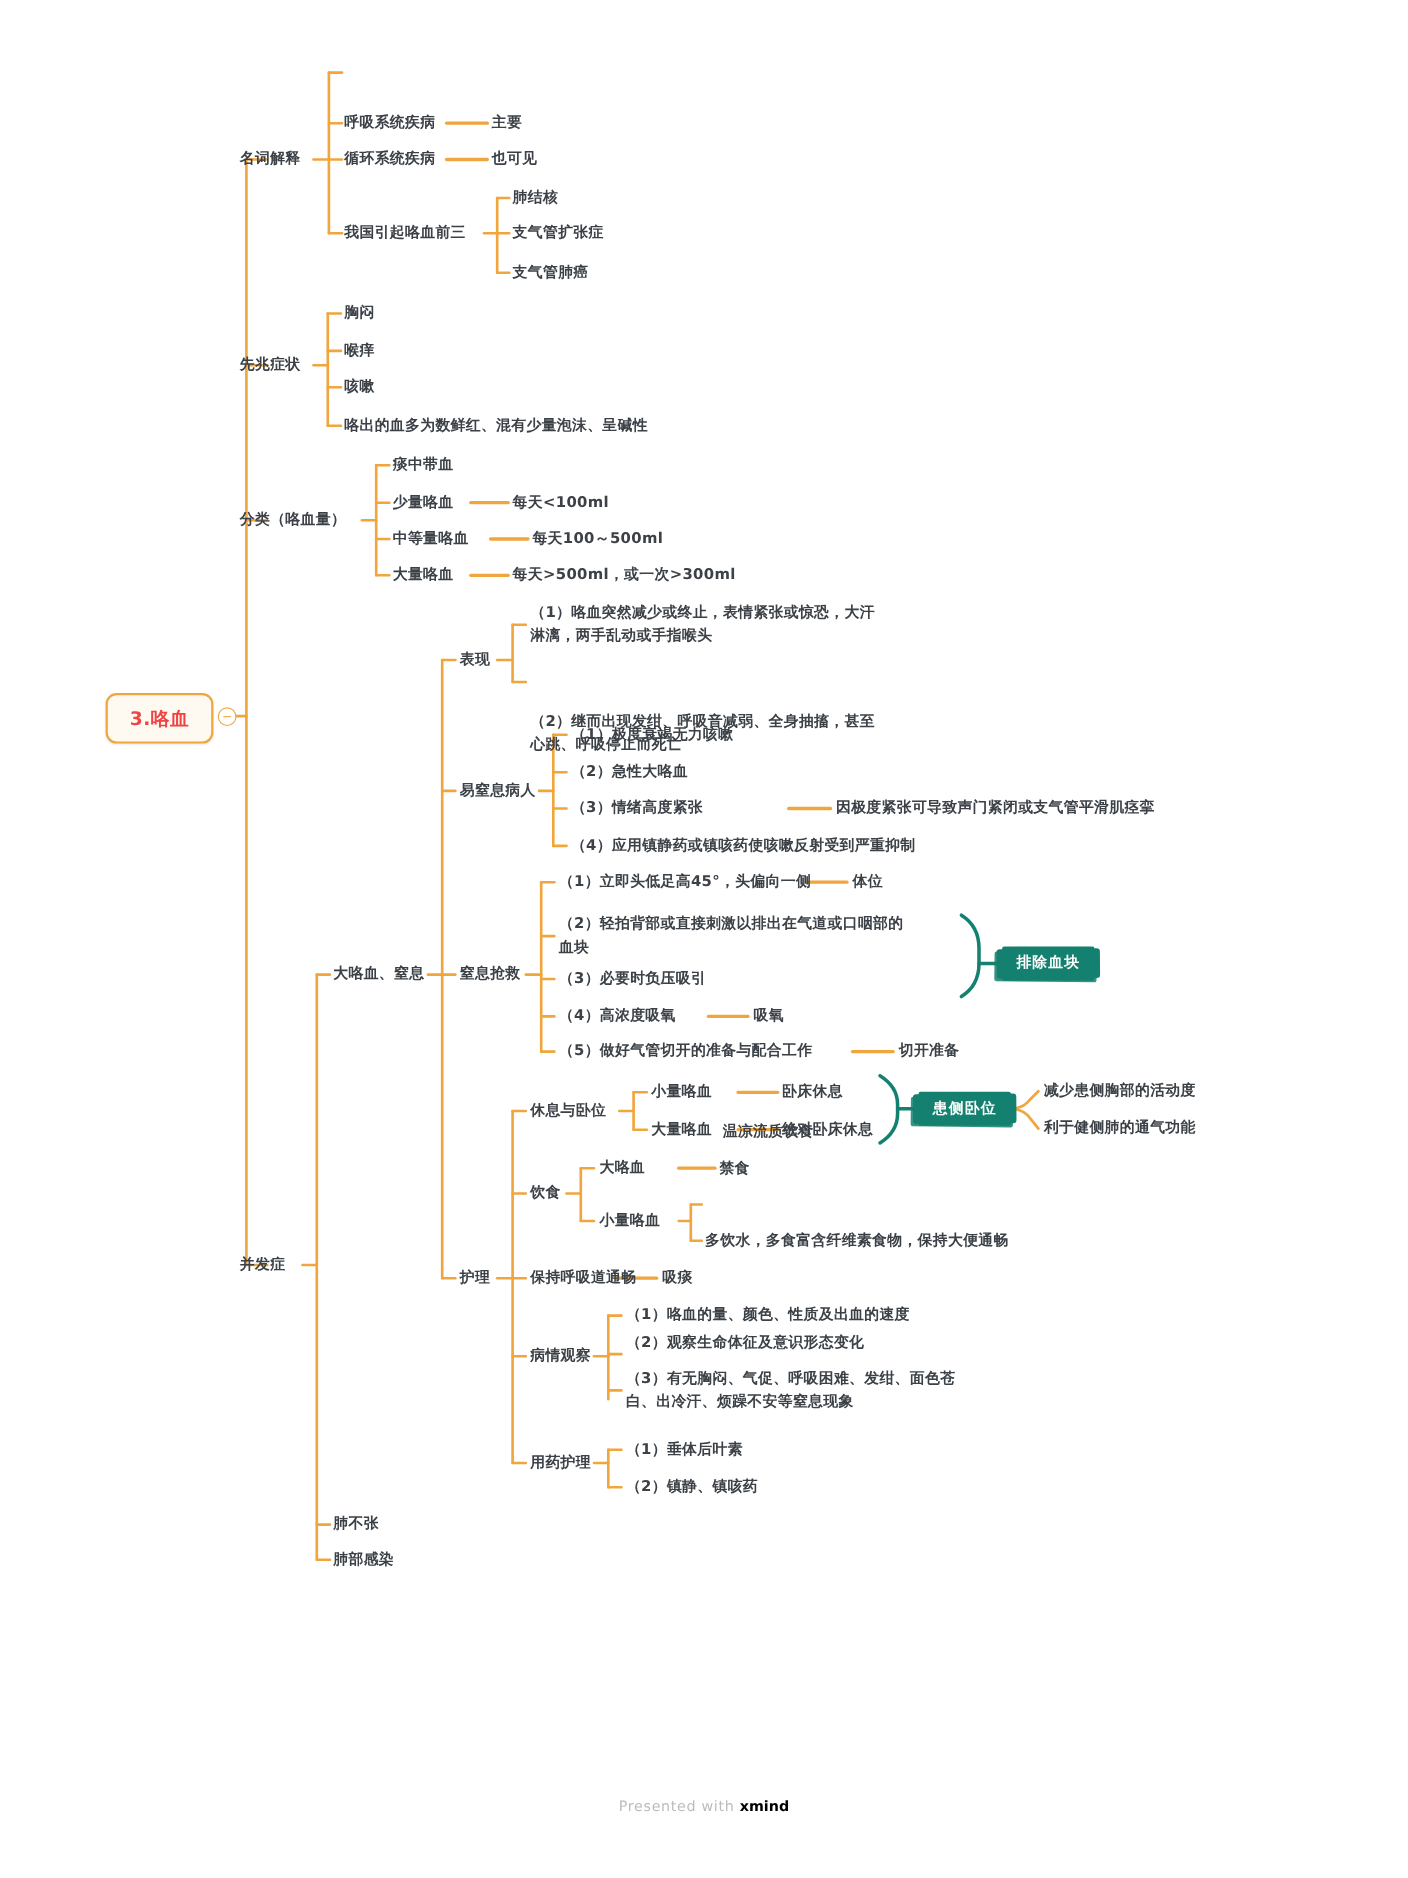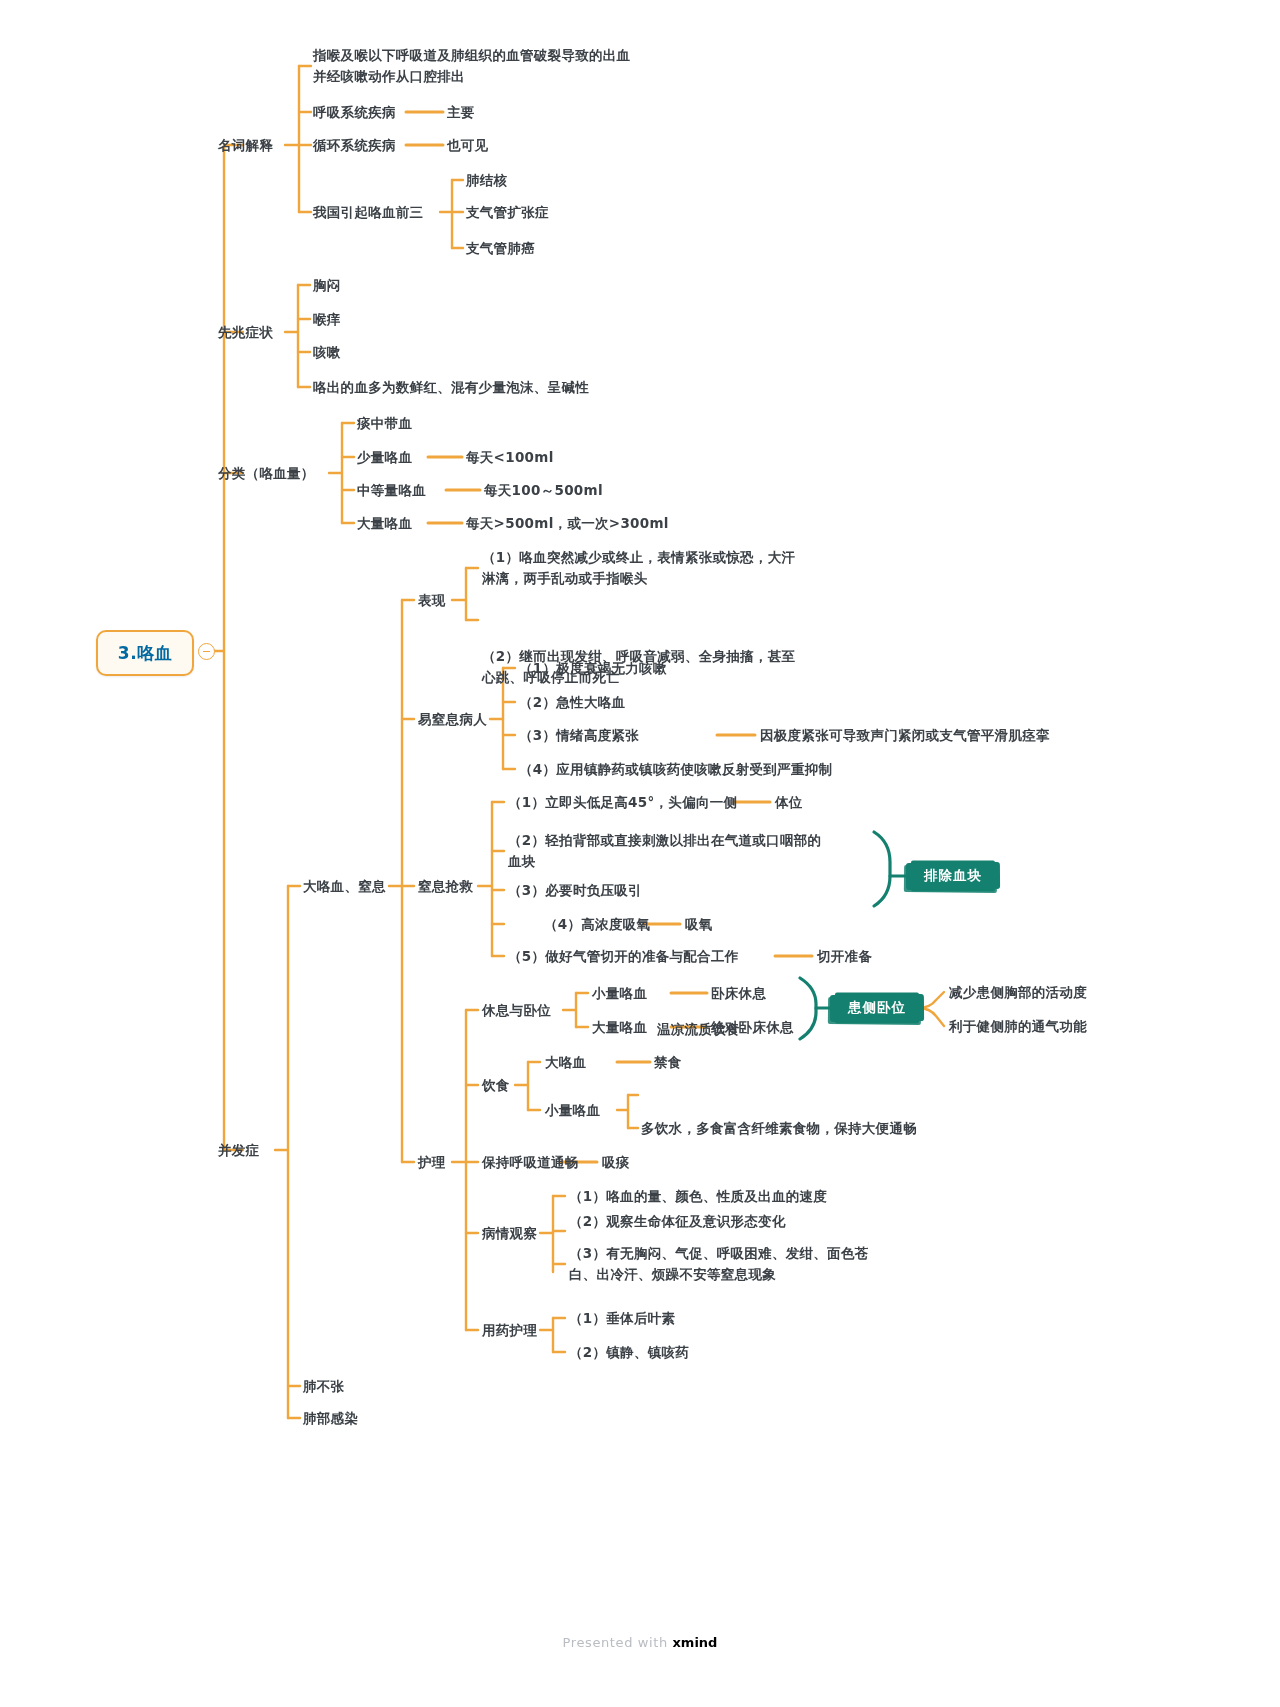--- a/index.html
+++ b/index.html
@@ -29,21 +29,21 @@
   
   #root-node{
     position:absolute;
     left:96px;top:630px;
     width:94px;height:42px;
     border:2px solid #f0a63c;
     border-radius:10px;
     background:#fffaf1;
     box-shadow:0 1px 2px rgba(0,0,0,.08);
     display:flex;align-items:center;justify-content:center;
-    font-size:17px;font-weight:700;color:#0369a1;
+    font-size:17px;font-weight:700;color:#ef4444;
     letter-spacing:.5px;
   }
   #root-collapse{
     position:absolute;left:198px;top:643px;
     width:15px;height:15px;border-radius:50%;
     border:1.6px solid #f0a63c;background:#fff;
     display:flex;align-items:center;justify-content:center;
   }
   #root-collapse i{display:block;width:7px;height:1.6px;background:#f0a63c;}
 
@@ -187,22 +187,20 @@
   </svg>
 
   <div id="root-node">
     <span>3.咯血</span>
   </div>
   <div id="root-collapse">
       <i></i>
     </div>
 
   <div class="node" style="left:218px;top:145px;">名词解释</div>
-  <div class="node wrap" style="left:313px;top:66px;">指喉及喉以下呼吸道及肺组织的血管破裂导致的出血
-并经咳嗽动作从口腔排出</div>
   <div class="node" style="left:313px;top:112px;">呼吸系统疾病</div>
   <div class="node" style="left:447px;top:112px;">主要</div>
   <div class="node" style="left:313px;top:145px;">循环系统疾病</div>
   <div class="node" style="left:447px;top:145px;">也可见</div>
   <div class="node" style="left:313px;top:212px;">我国引起咯血前三</div>
   <div class="node" style="left:466px;top:180px;">肺结核</div>
   <div class="node" style="left:466px;top:212px;">支气管扩张症</div>
   <div class="node" style="left:466px;top:248px;">支气管肺癌</div>
 
   <div class="node" style="left:218px;top:332px;">先兆症状</div>
@@ -237,21 +235,21 @@
   <div class="node" style="left:519px;top:735px;">（3）情绪高度紧张</div>
   <div class="node" style="left:760px;top:735px;">因极度紧张可导致声门紧闭或支气管平滑肌痉挛</div>
   <div class="node" style="left:519px;top:769px;">（4）应用镇静药或镇咳药使咳嗽反射受到严重抑制</div>
 
   <div class="node" style="left:418px;top:886px;">窒息抢救</div>
   <div class="node" style="left:508px;top:802px;">（1）立即头低足高45°，头偏向一侧</div>
   <div class="node" style="left:775px;top:802px;">体位</div>
   <div class="node wrap" style="left:508px;top:851px;">（2）轻拍背部或直接刺激以排出在气道或口咽部的
 血块</div>
   <div class="node" style="left:508px;top:890px;">（3）必要时负压吸引</div>
-  <div class="node" style="left:508px;top:924px;margin-left:36px;">（4）高浓度吸氧</div>
+  <div class="node" style="left:508px;top:924px;">（4）高浓度吸氧</div>
   <div class="node" style="left:685px;top:924px;">吸氧</div>
   <div class="node" style="left:508px;top:956px;">（5）做好气管切开的准备与配合工作</div>
   <div class="node" style="left:817px;top:956px;">切开准备</div>
 
   <div class="chip" style="left:911px;top:876px;">排除血块</div>
 
   <div class="node" style="left:418px;top:1162px;">护理</div>
 
   <div class="node" style="left:482px;top:1010px;">休息与卧位</div>
   <div class="node" style="left:592px;top:993px;">小量咯血</div>

